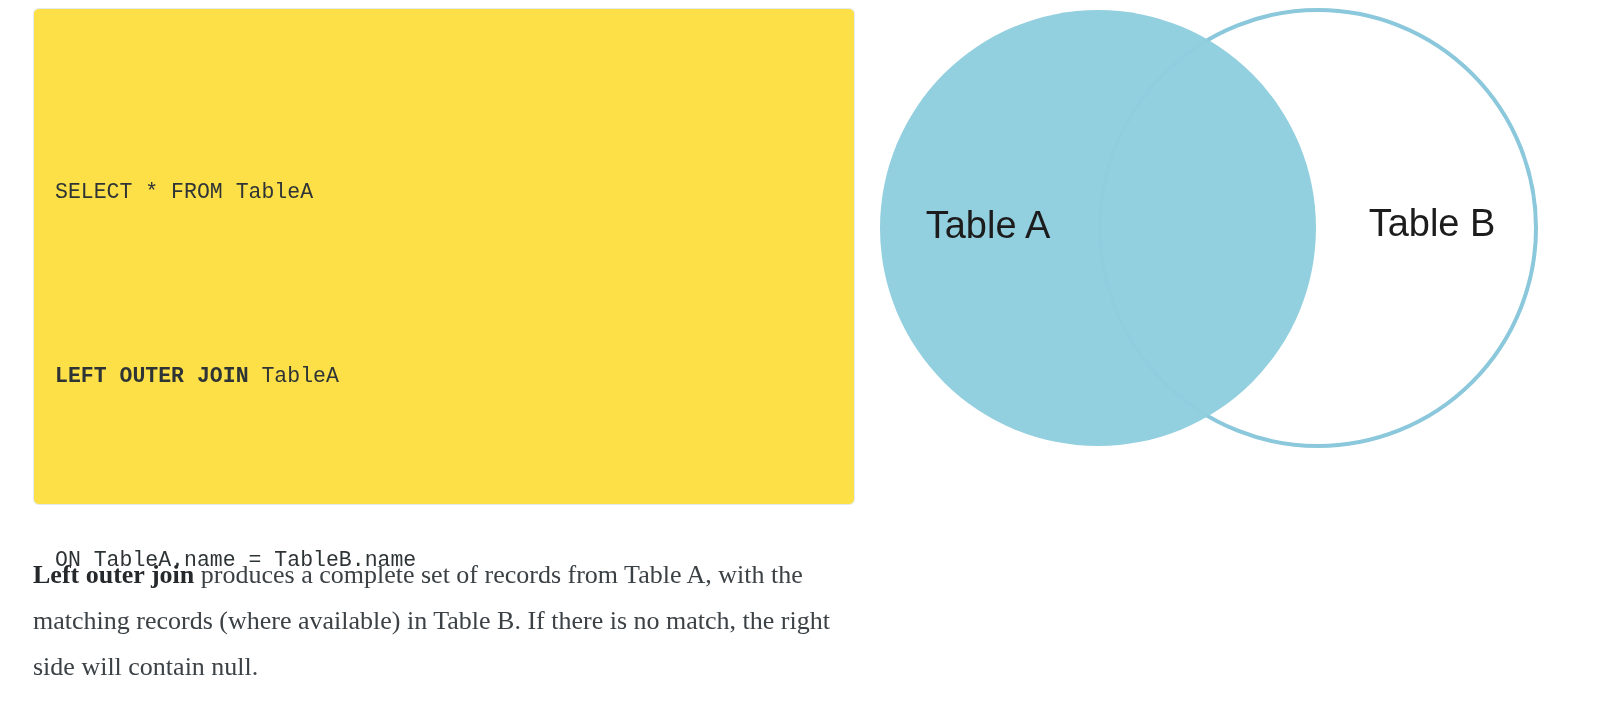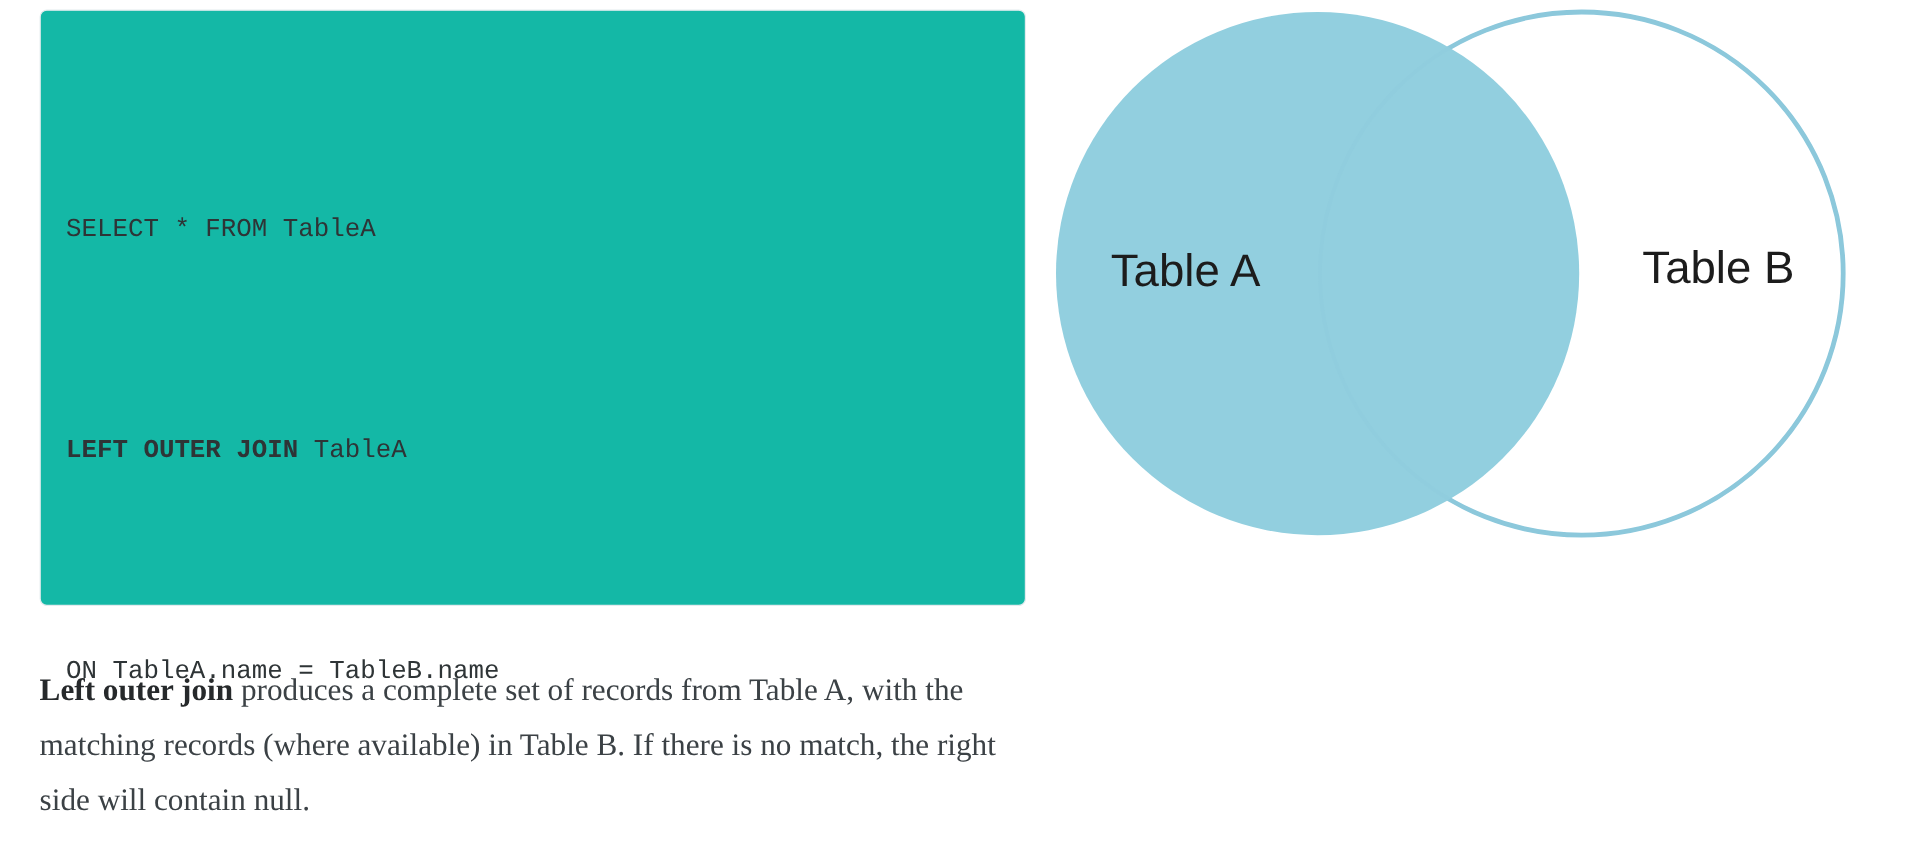--- a/index.html
+++ b/index.html
@@ -17,21 +17,21 @@
   }
 
   
   #code-block {
     position: absolute;
     left: 33px;
     top: 8px;
     width: 822px;
     height: 497px;
     box-sizing: border-box;
-    background: #14b8a6;
+    background: #fde047;
     border: 1px solid #e4ebee;
     border-radius: 6px;
   }
   #code-inner {
     position: absolute;
     left: 21px;
     top: 22px;
     font-family: "Liberation Mono", "DejaVu Sans Mono", monospace;
     font-size: 21.5px;
     line-height: 46px;

